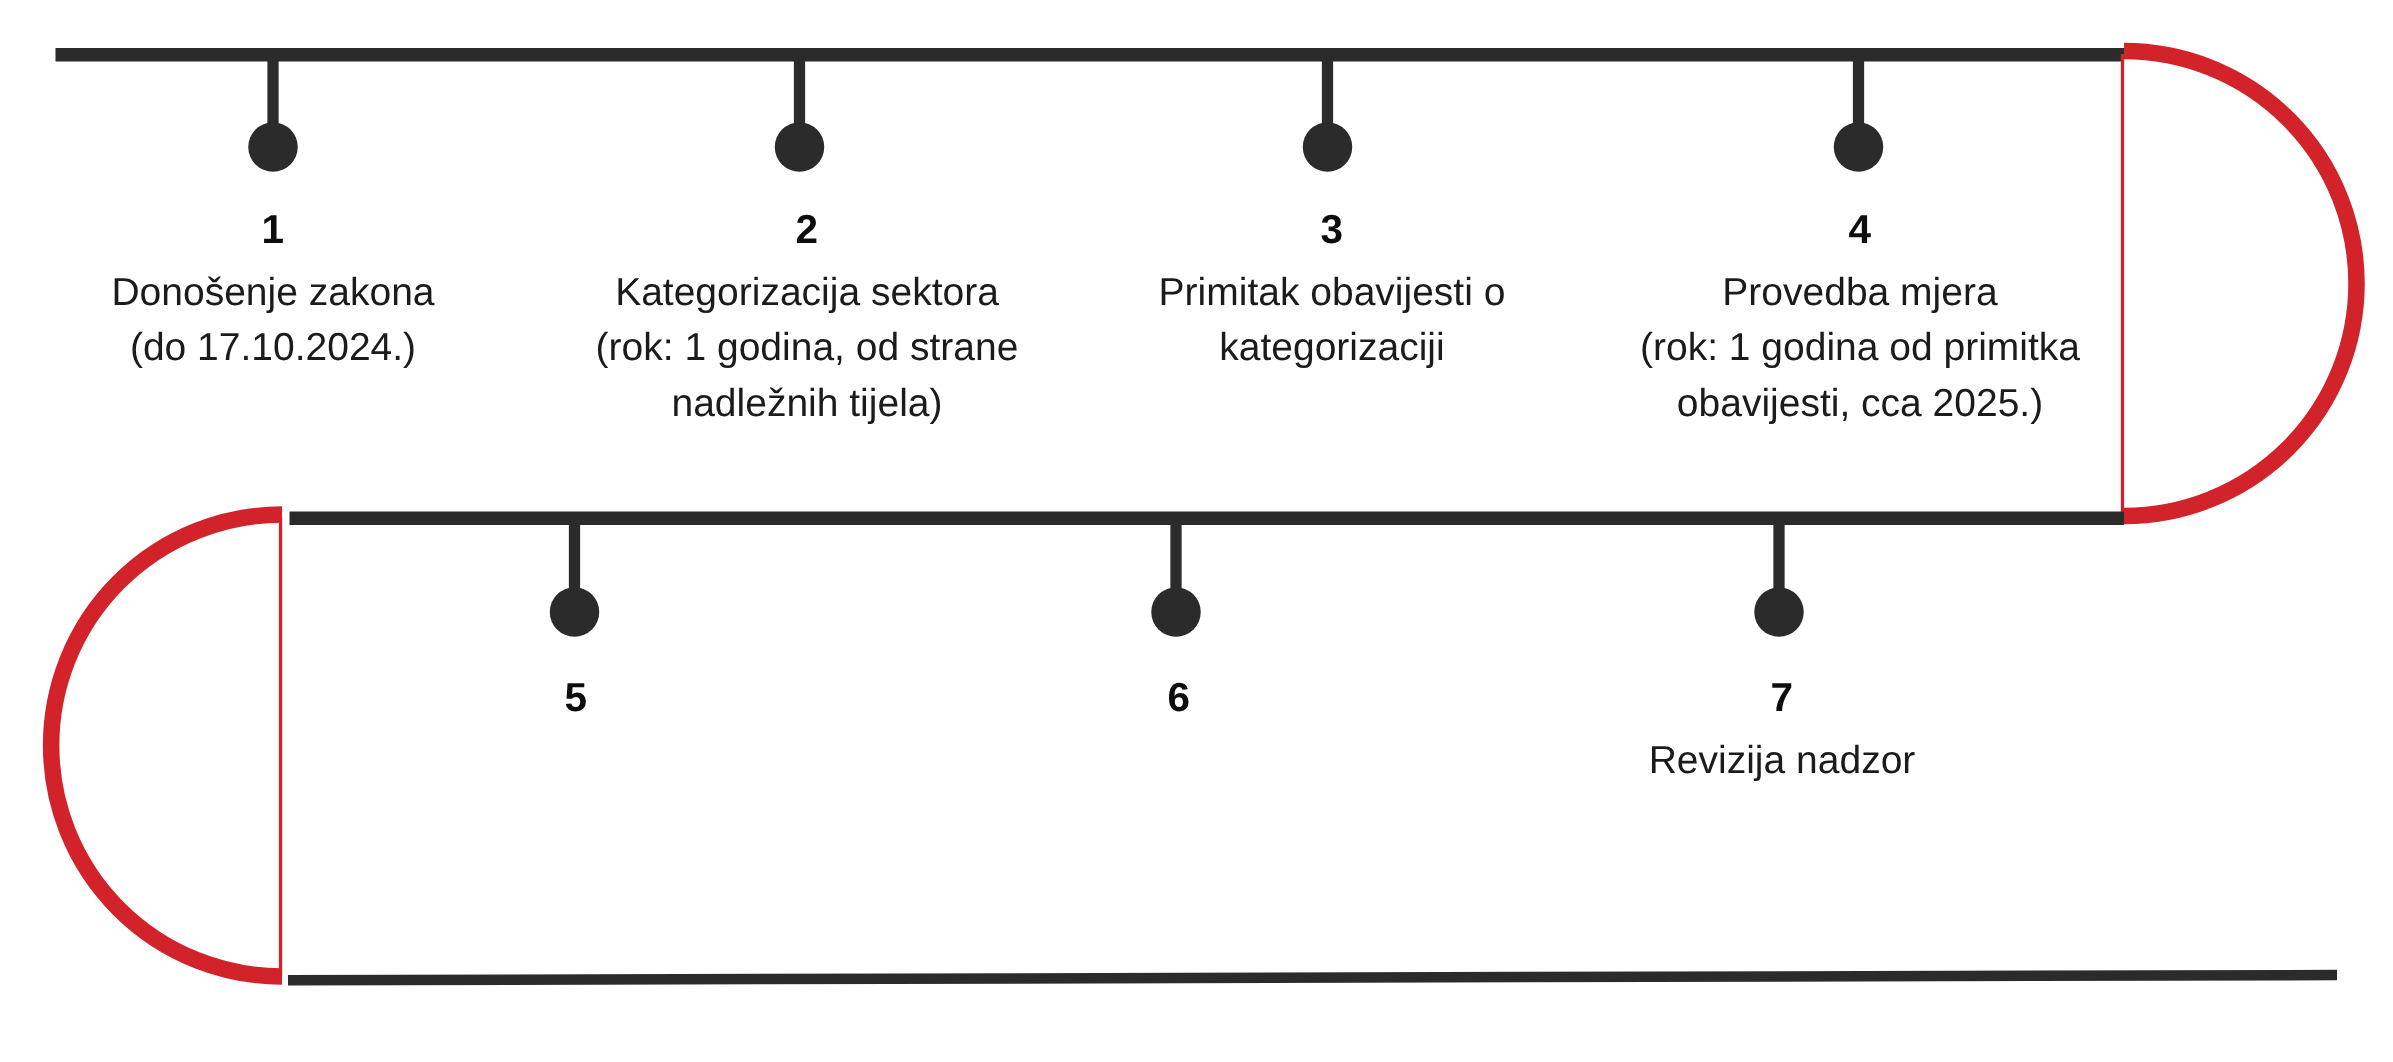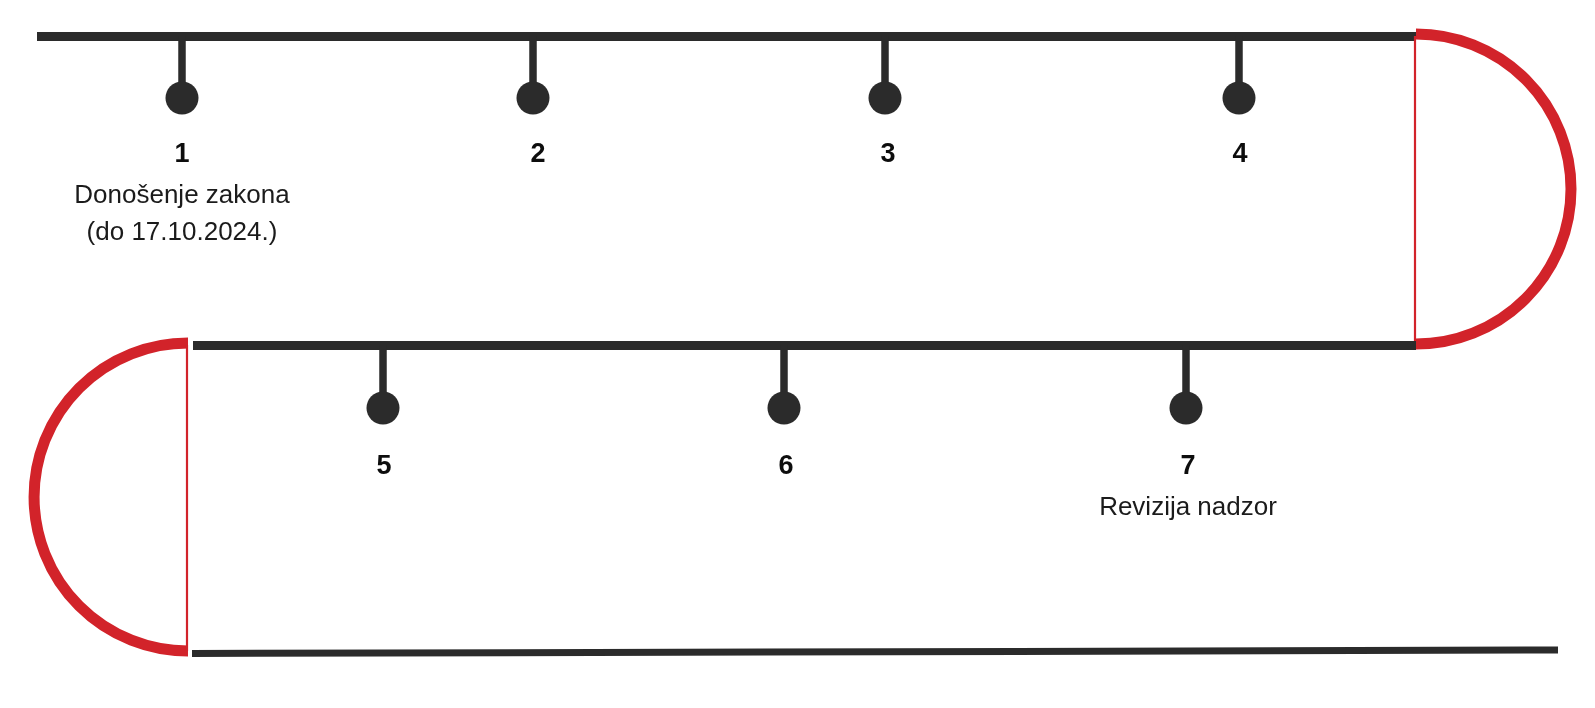--- a/index.html
+++ b/index.html
@@ -97,28 +97,36 @@
   </svg>
 
   <div class="label-block" style="left:22px; top:140px; width:320px;">
     <div class="step-number">1</div>
     <div class="step-text">Donošenje zakona
 (do 17.10.2024.)</div>
   </div>
 
   <div class="label-block" style="left:368px; top:140px; width:340px;">
     <div class="step-number">2</div>
+    <div class="step-text">Kategorizacija sektora
+(rok: 1 godina, od strane
+nadležnih tijela)</div>
   </div>
 
   <div class="label-block" style="left:728px; top:140px; width:320px;">
     <div class="step-number">3</div>
+    <div class="step-text">Primitak obavijesti o
+kategorizaciji</div>
   </div>
 
   <div class="label-block" style="left:1068px; top:140px; width:344px;">
     <div class="step-number">4</div>
+    <div class="step-text">Provedba mjera
+(rok: 1 godina od primitka
+obavijesti, cca 2025.)</div>
   </div>
 
   <div class="label-block" style="left:234px; top:452px; width:300px;">
     <div class="step-number">5</div>
   </div>
 
   <div class="label-block" style="left:636px; top:452px; width:300px;">
     <div class="step-number">6</div>
   </div>
 

